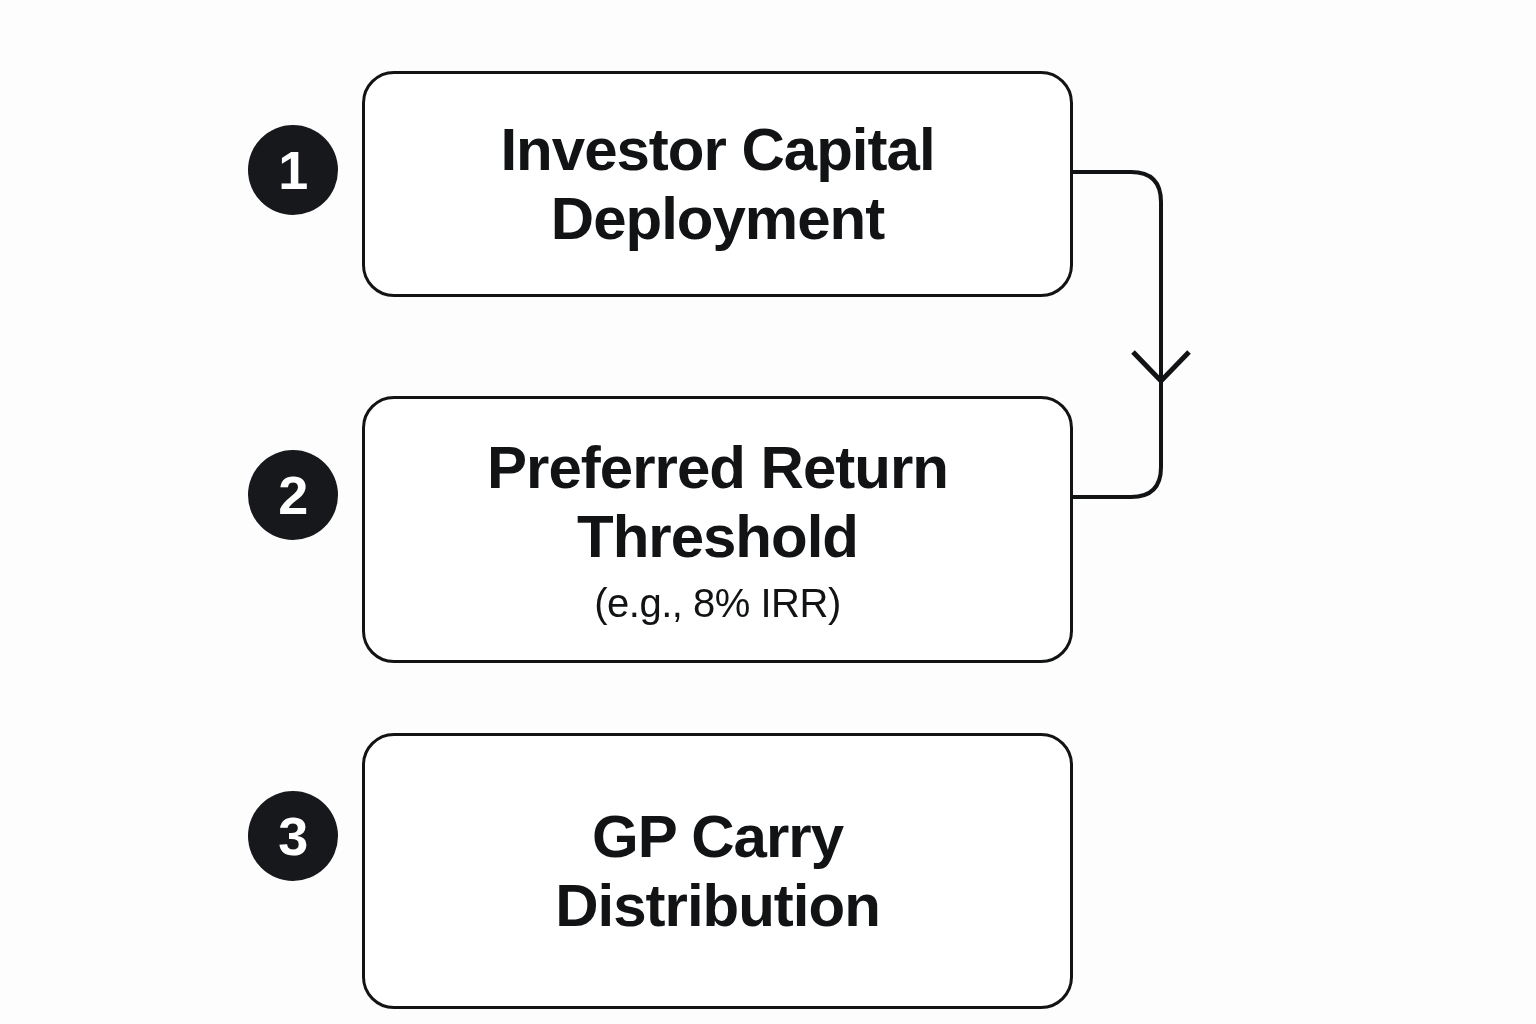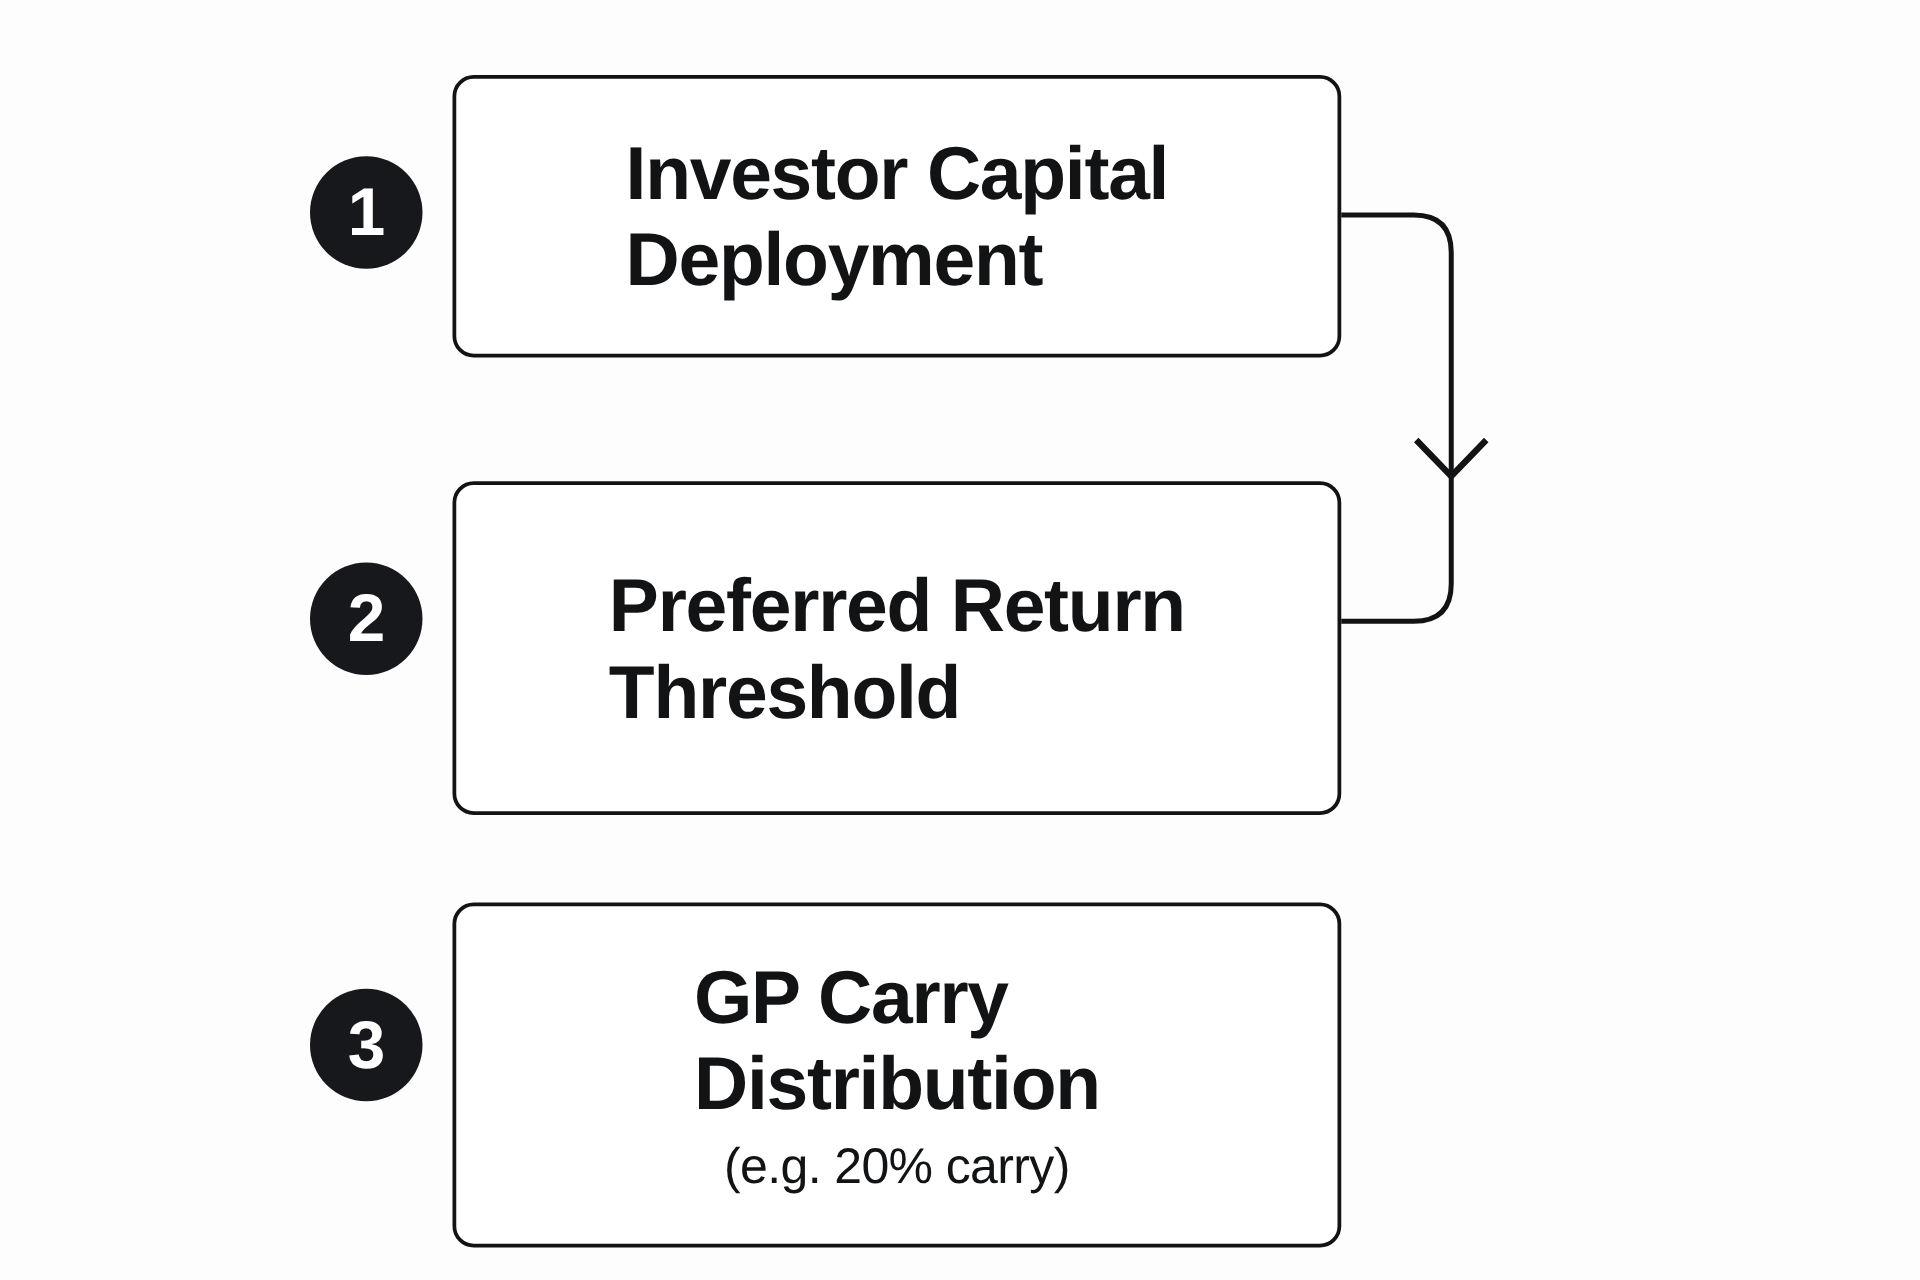--- a/index.html
+++ b/index.html
@@ -48,27 +48,29 @@
     text-align: center;
     letter-spacing: -0.5px;
   }
 
   .box {
     position: absolute;
     left: 362px;
     width: 711px;
     box-sizing: border-box;
     border: 3px solid #111315;
-    border-radius: 17px;
+    border-radius: 32px;
     background: #ffffff;
     display: flex;
     flex-direction: column;
     align-items: center;
     justify-content: center;
+    text-align: center;
     padding: 0 28px;
+    margin-top: 11px;
   }
 
   .box-title {
     font-size: 60px;
     font-weight: 700;
     line-height: 1.15;
     color: #111315;
     letter-spacing: -1px;
     white-space: pre-line;
   }
@@ -108,25 +110,25 @@
       <div class="box-title">Investor Capital
 Deployment</div>
     </div>
   </div>
 
   <div class="step" id="step-2">
     <div class="badge">2</div>
     <div class="box">
       <div class="box-title">Preferred Return
 Threshold</div>
+      <div class="box-subtitle">(e.g., 8% IRR)</div>
     </div>
   </div>
 
   <div class="step" id="step-3">
     <div class="badge">3</div>
     <div class="box">
       <div class="box-title">GP Carry
 Distribution</div>
-      <div class="box-subtitle">(e.g. 20% carry)</div>
     </div>
   </div>
 
 </div>
 
 </body></html>

